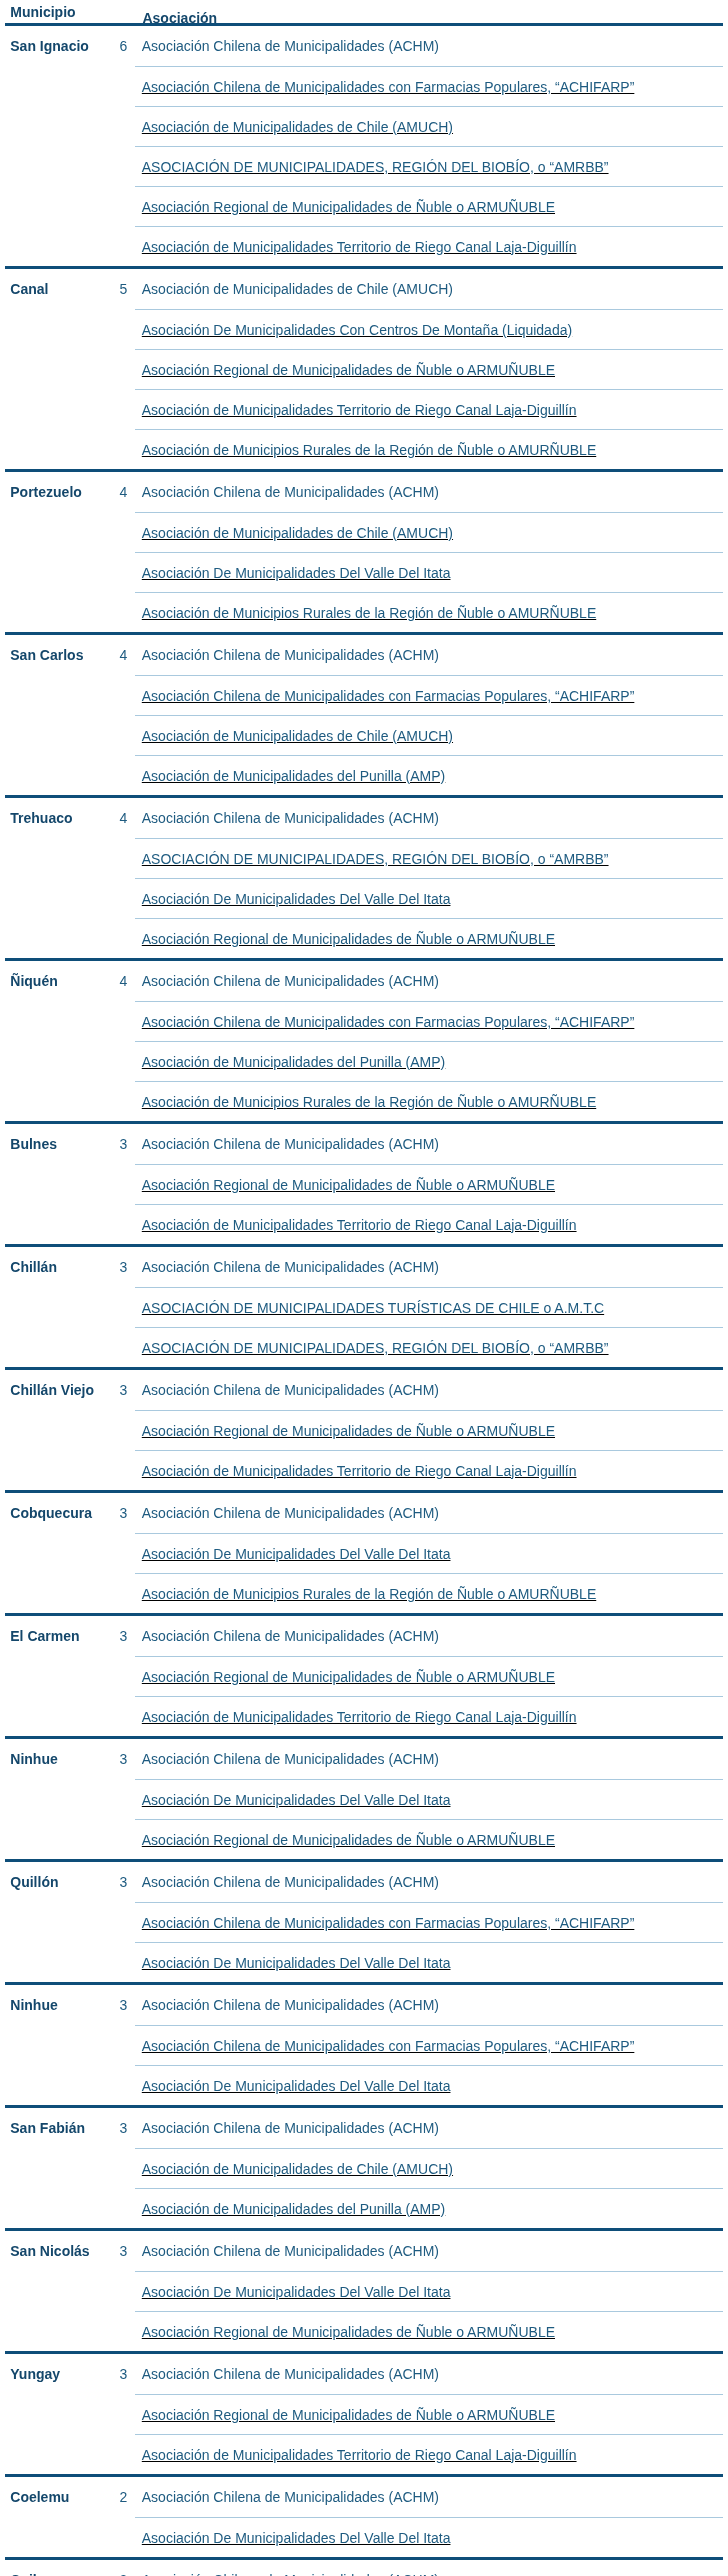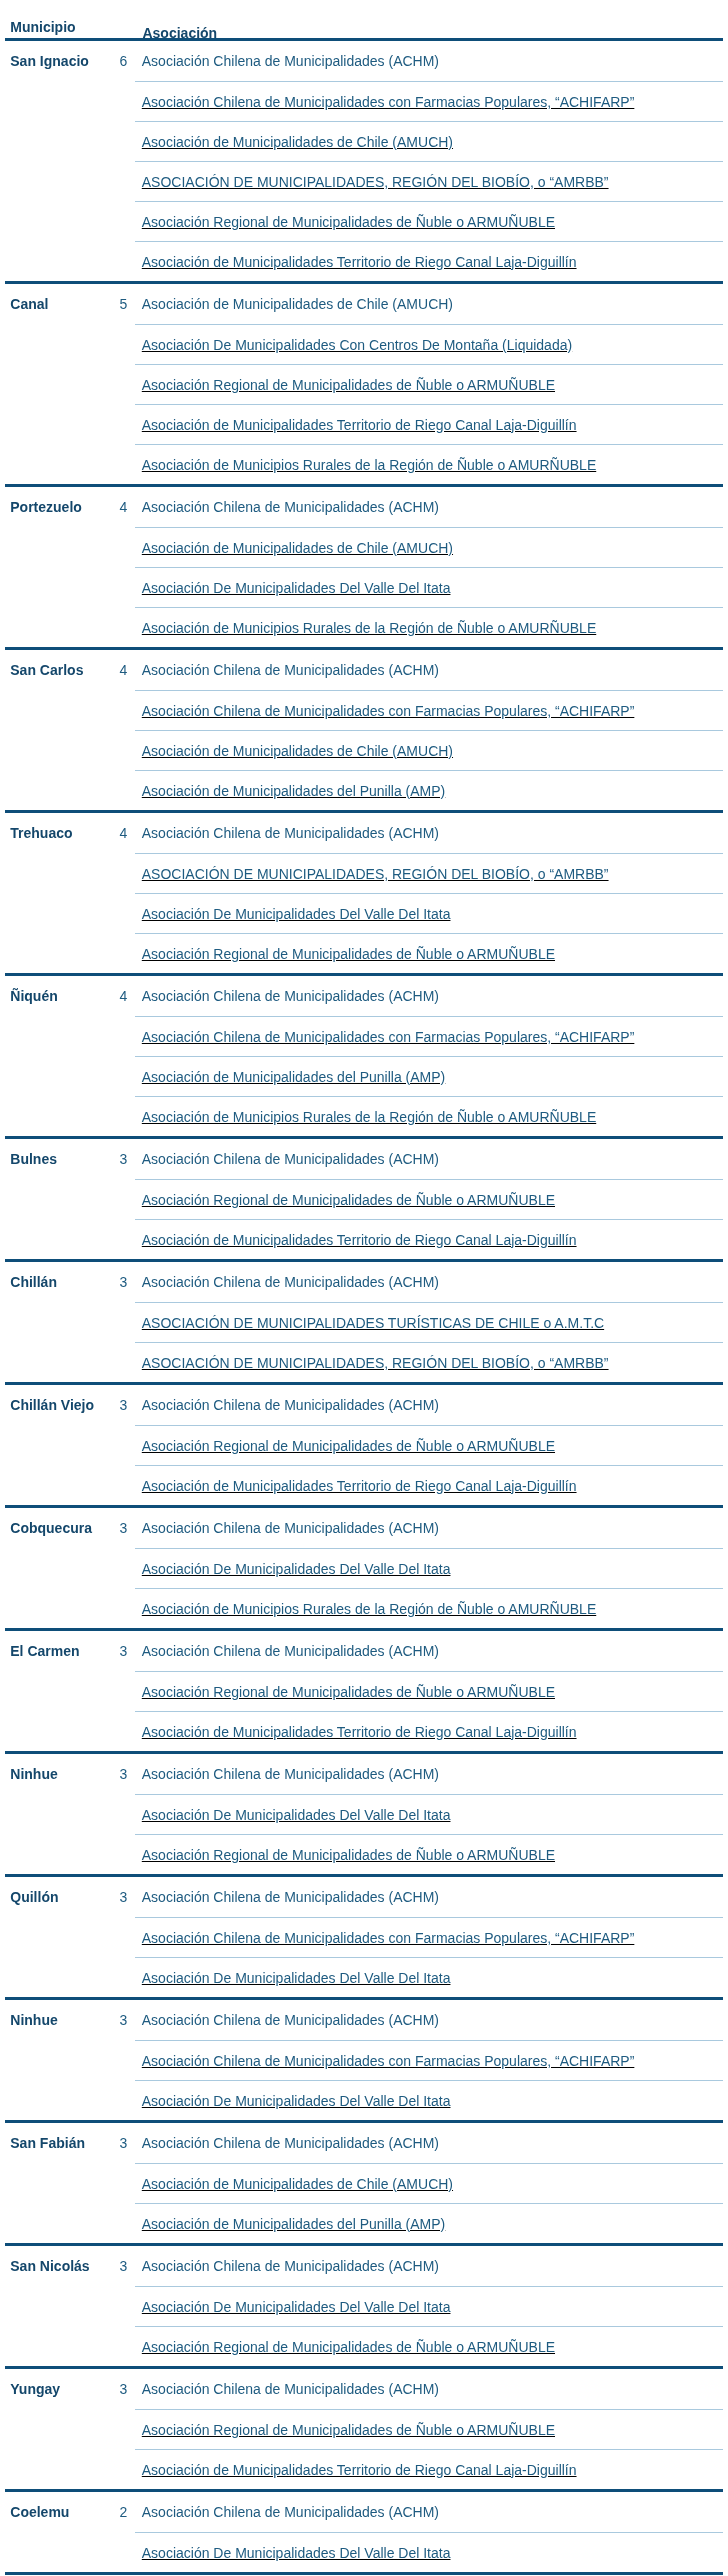--- a/index.html
+++ b/index.html
@@ -5,21 +5,21 @@
   html,body{margin:0;padding:0;background:#ffffff;}
   .page{
     width:728px;
     box-sizing:border-box;
     padding-bottom:7.7px;
     font-family:"Liberation Sans", sans-serif;
     background:#ffffff;
   }
   .header{
     margin:0 4.6px;
-    padding-top:15px;
+    padding-top:0;
     height:23px;
     display:flex;
     align-items:center;
     border-bottom:3.1px solid var(--divider-strong,#0e4e79);
     box-sizing:content-box;
   }
   .h-muni{
     padding-left:5.7px;
     width:125px;
     flex:none;

